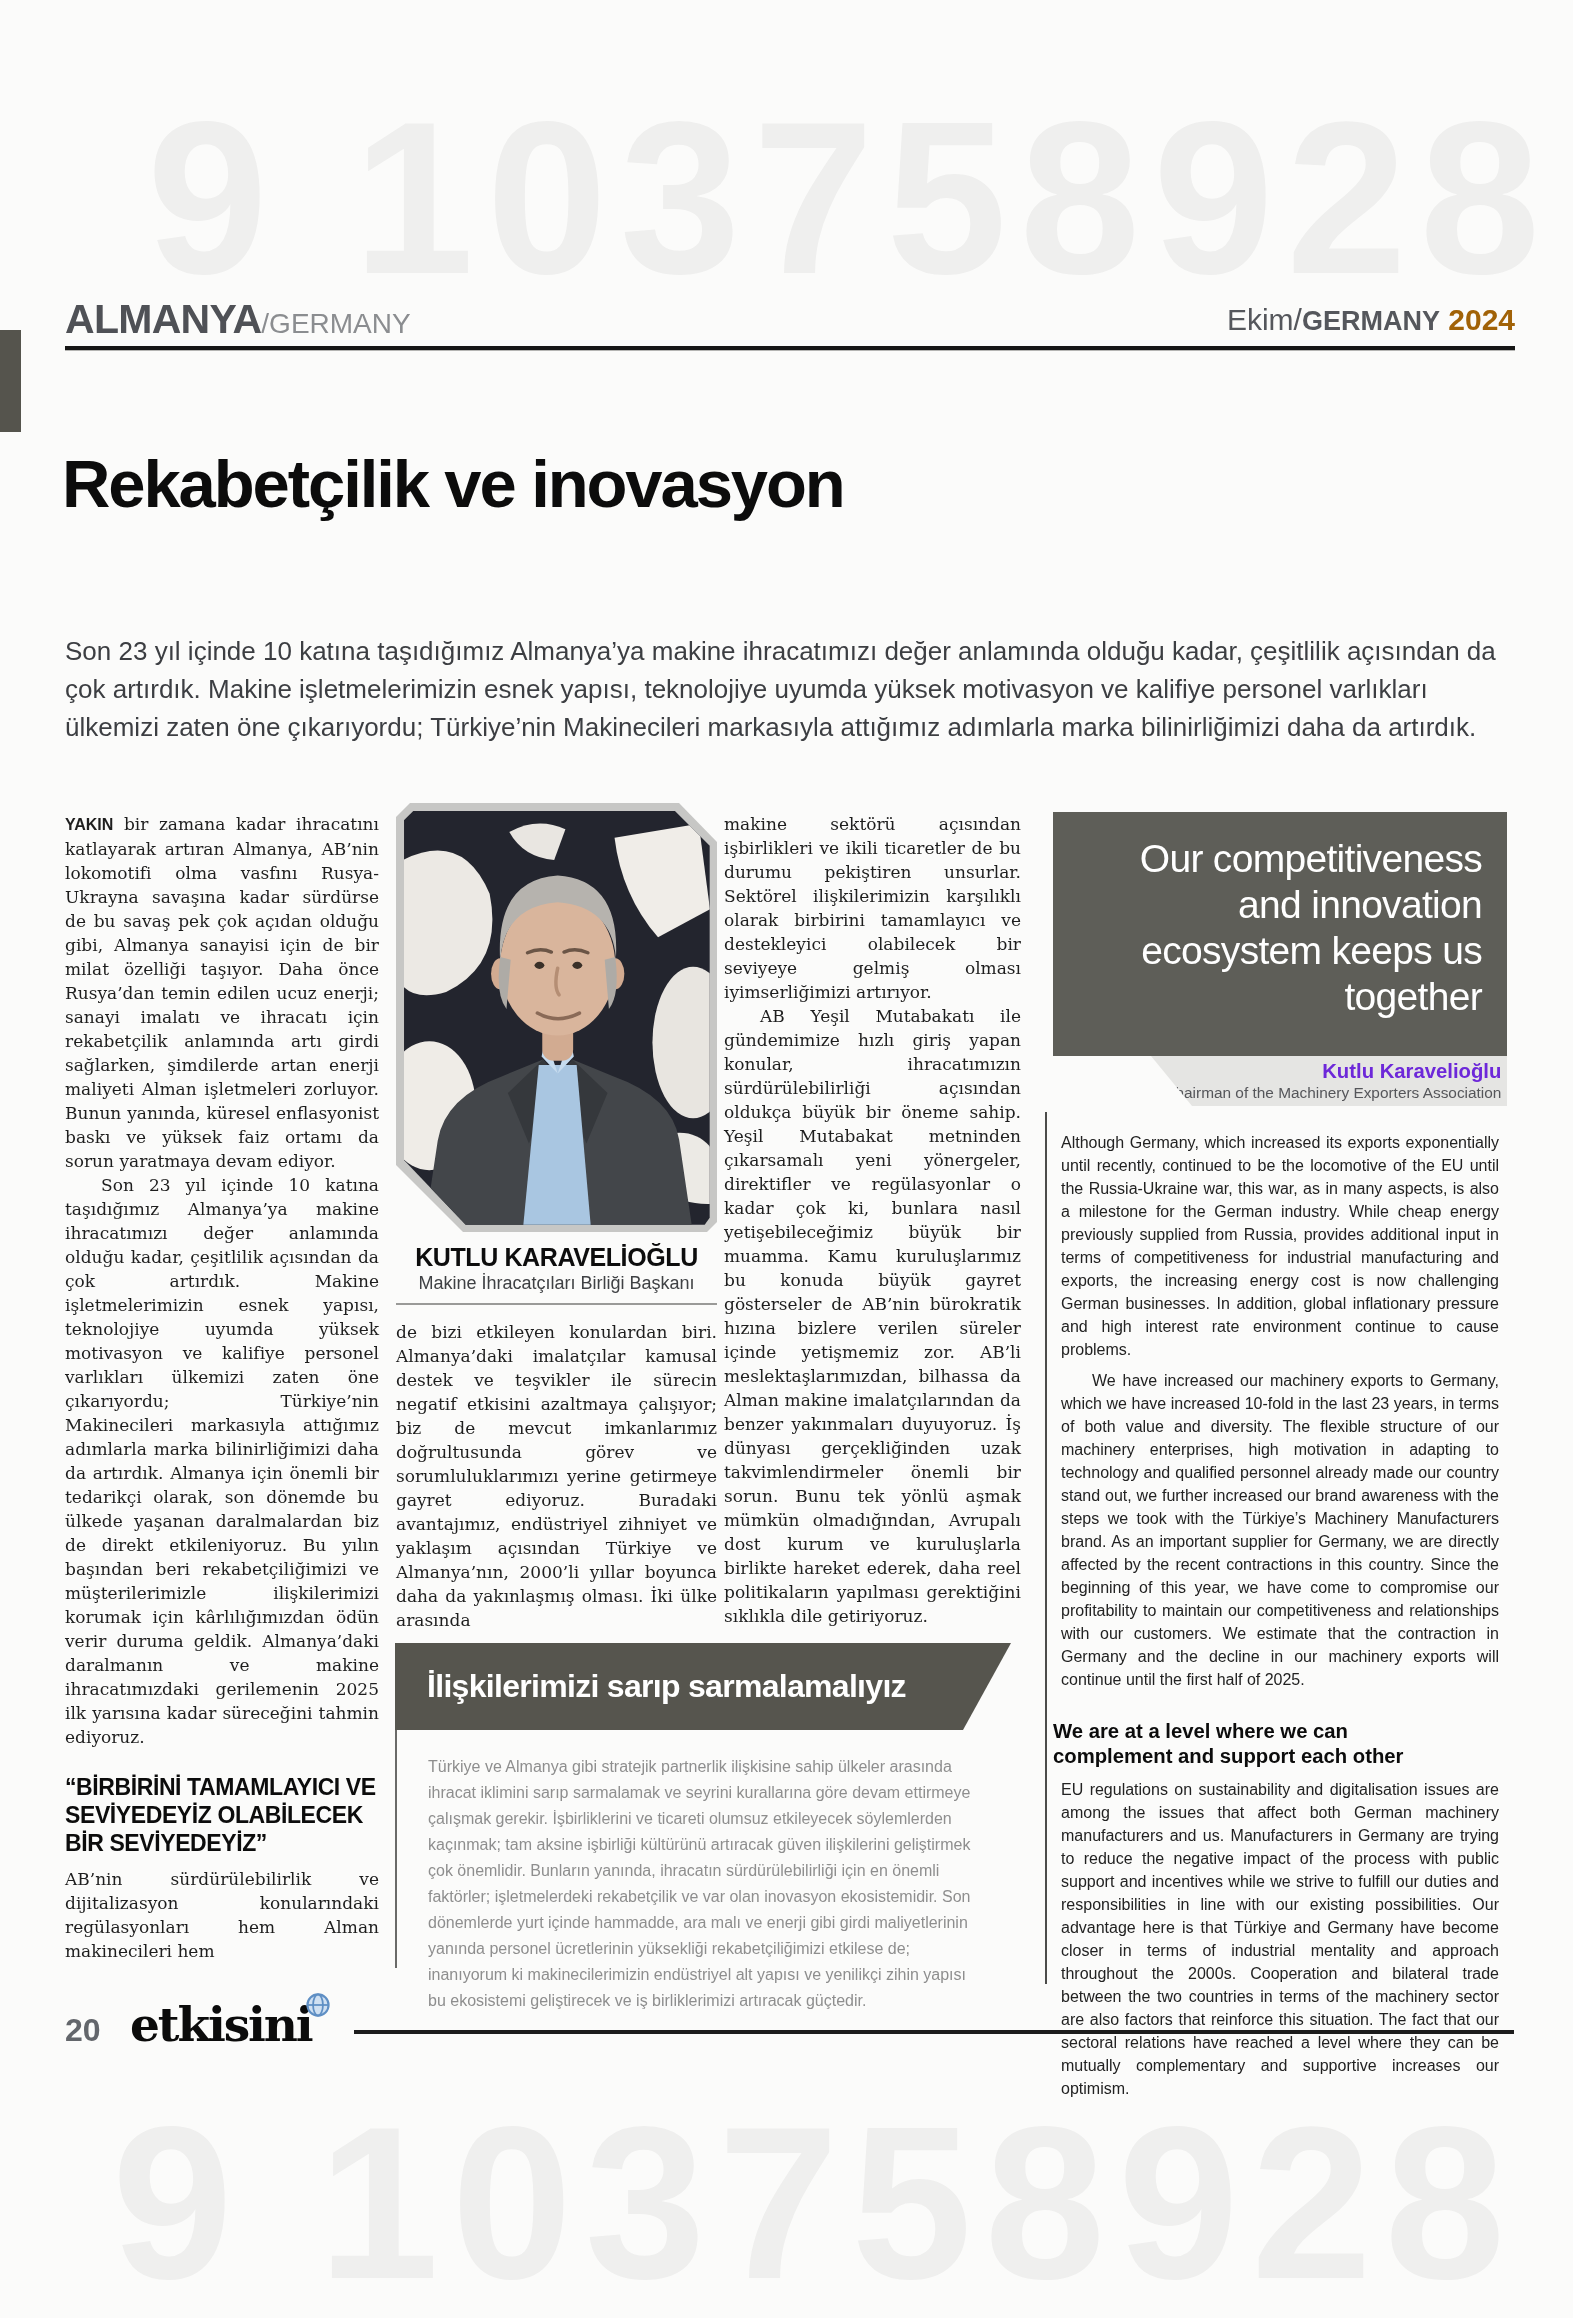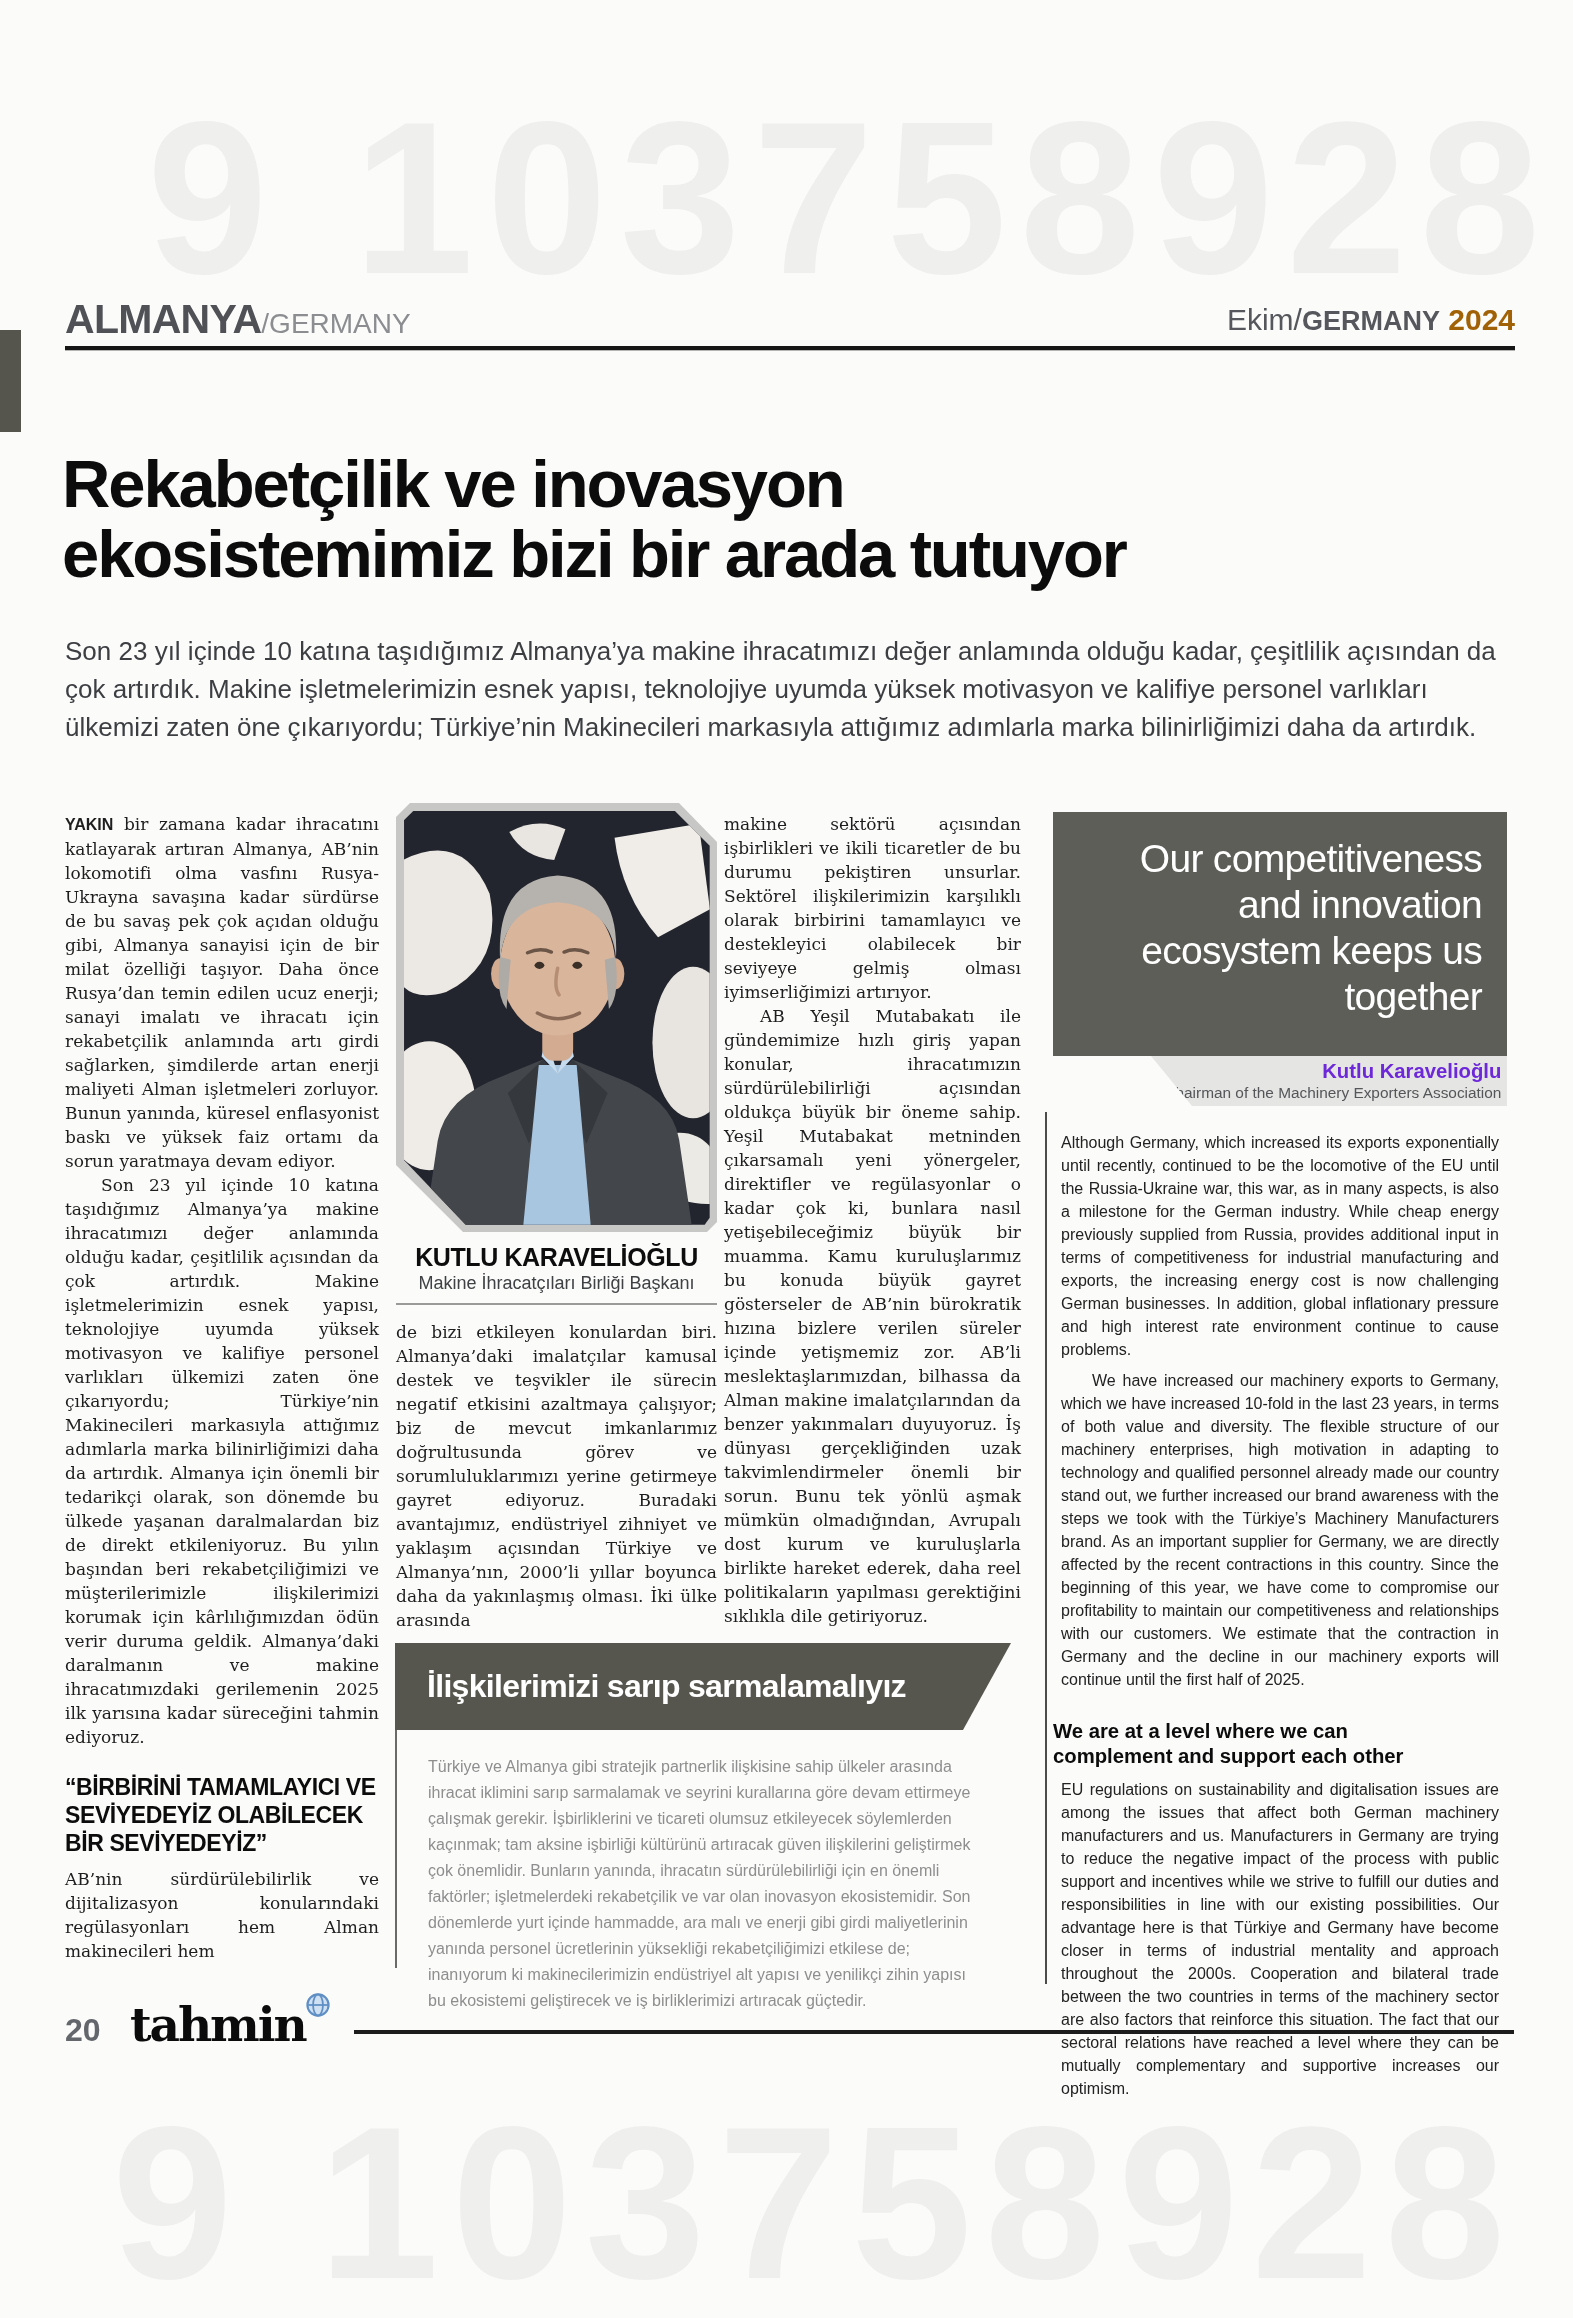--- a/index.html
+++ b/index.html
@@ -107,21 +107,20 @@
 <div class="abs left-tab"></div>
 
 <div class="abs hdr">
   <span class="sec-tr">ALMANYA</span><span class="sec-en">/GERMANY</span>
   <span class="issue"><span>Ekim/</span><b>GERMANY</b><span class="yr"> 2024</span></span>
 </div>
 <div class="abs hdr-rule"></div>
 
 <h1 class="abs headline">
   <div>Rekabetçilik ve inovasyon</div>
-  <div>ekosistemimiz bizi bir arada tutuyor</div>
 </h1>
 <div class="abs lead">Son 23 yıl içinde 10 katına taşıdığımız Almanya’ya makine ihracatımızı değer anlamında olduğu kadar, çeşitlilik açısından da çok artırdık. Makine işletmelerimizin esnek yapısı, teknolojiye uyumda yüksek motivasyon ve kalifiye personel varlıkları ülkemizi zaten öne çıkarıyordu; Türkiye’nin Makinecileri markasıyla attığımız adımlarla marka bilinirliğimizi daha da artırdık.</div>
 
 <div class="abs tcol col1">
   <p><span class="leadword">YAKIN</span><span> bir zamana kadar ihracatını katlayarak artıran Almanya, AB’nin lokomotifi olma vasfını Rusya-Ukrayna savaşına kadar sürdürse de bu savaş pek çok açıdan olduğu gibi, Almanya sanayisi için de bir milat özelliği taşıyor. Daha önce Rusya’dan temin edilen ucuz enerji; sanayi imalatı ve ihracatı için rekabetçilik anlamında artı girdi sağlarken, şimdilerde artan enerji maliyeti Alman işletmeleri zorluyor. Bunun yanında, küresel enflasyonist baskı ve yüksek faiz ortamı da sorun yaratmaya devam ediyor.</span></p>
   <p class="ind">Son 23 yıl içinde 10 katına taşıdığımız Almanya’ya makine ihracatımızı değer anlamında olduğu kadar, çeşitlilik açısından da çok artırdık. Makine işletmelerimizin esnek yapısı, teknolojiye uyumda yüksek motivasyon ve kalifiye personel varlıkları ülkemizi zaten öne çıkarıyordu; Türkiye’nin Makinecileri markasıyla attığımız adımlarla marka bilinirliğimizi daha da artırdık. Almanya için önemli bir tedarikçi olarak, son dönemde bu ülkede yaşanan daralmalardan biz de direkt etkileniyoruz. Bu yılın başından beri rekabetçiliğimizi ve müşterilerimizle ilişkilerimizi korumak için kârlılığımızdan ödün verir duruma geldik. Almanya’daki daralmanın ve makine ihracatımızdaki gerilemenin 2025 ilk yarısına kadar süreceğini tahmin ediyoruz.</p>
   <h3 class="subhead1">“BİRBİRİNİ TAMAMLAYICI VE SEVİYEDEYİZ OLABİLECEK BİR SEVİYEDEYİZ”</h3>
   <p>AB’nin sürdürülebilirlik ve dijitalizasyon konularındaki regülasyonları hem Alman makinecileri hem</p>
 </div>
 
@@ -183,20 +182,20 @@
     <p>EU regulations on sustainability and digitalisation issues are among the issues that affect both German machinery manufacturers and us. Manufacturers in Germany are trying to reduce the negative impact of the process with public support and incentives while we strive to fulfill our duties and responsibilities in line with our existing possibilities. Our advantage here is that Türkiye and Germany have become closer in terms of industrial mentality and approach throughout the 2000s. Cooperation and bilateral trade between the two countries in terms of the machinery sector are also factors that reinforce this situation. The fact that our sectoral relations have reached a level where they can be mutually complementary and supportive increases our optimism.</p>
   </div>
 </div>
 
 <div class="abs quote-bar">
   <span>İlişkilerimizi sarıp sarmalamalıyız</span>
 </div>
 <div class="abs quote-body">Türkiye ve Almanya gibi stratejik partnerlik ilişkisine sahip ülkeler arasında ihracat iklimini sarıp sarmalamak ve seyrini kurallarına göre devam ettirmeye çalışmak gerekir. İşbirliklerini ve ticareti olumsuz etkileyecek söylemlerden kaçınmak; tam aksine işbirliği kültürünü artıracak güven ilişkilerini geliştirmek çok önemlidir. Bunların yanında, ihracatın sürdürülebilirliği için en önemli faktörler; işletmelerdeki rekabetçilik ve var olan inovasyon ekosistemidir. Son dönemlerde yurt içinde hammadde, ara malı ve enerji gibi girdi maliyetlerinin yanında personel ücretlerinin yüksekliği rekabetçiliğimizi etkilese de; inanıyorum ki makinecilerimizin endüstriyel alt yapısı ve yenilikçi zihin yapısı bu ekosistemi geliştirecek ve iş birliklerimizi artıracak güçtedir.</div>
 
 <div class="abs pagenum">20</div>
-<div class="abs brand">tahmin</div>
+<div class="abs brand">etkisini</div>
 <svg class="abs globe" viewBox="0 0 34 34" xmlns="http://www.w3.org/2000/svg">
   <circle cx="17" cy="17" r="15" fill="#cfe0f2" stroke="#5f8fc4" stroke-width="3"></circle>
   <ellipse cx="17" cy="17" rx="7" ry="15" fill="none" stroke="#5f8fc4" stroke-width="2.5"></ellipse>
   <line x1="2" y1="17" x2="32" y2="17" stroke="#5f8fc4" stroke-width="2.5"></line>
 </svg>
 <div class="abs footer-rule"></div>
 
 
 </body></html>

